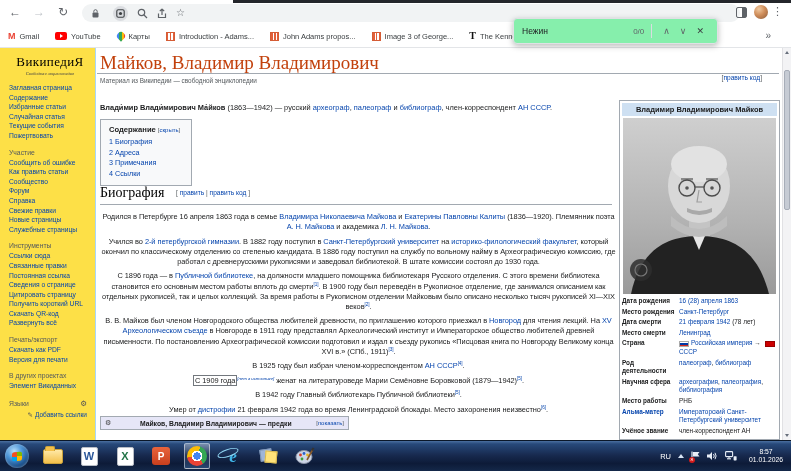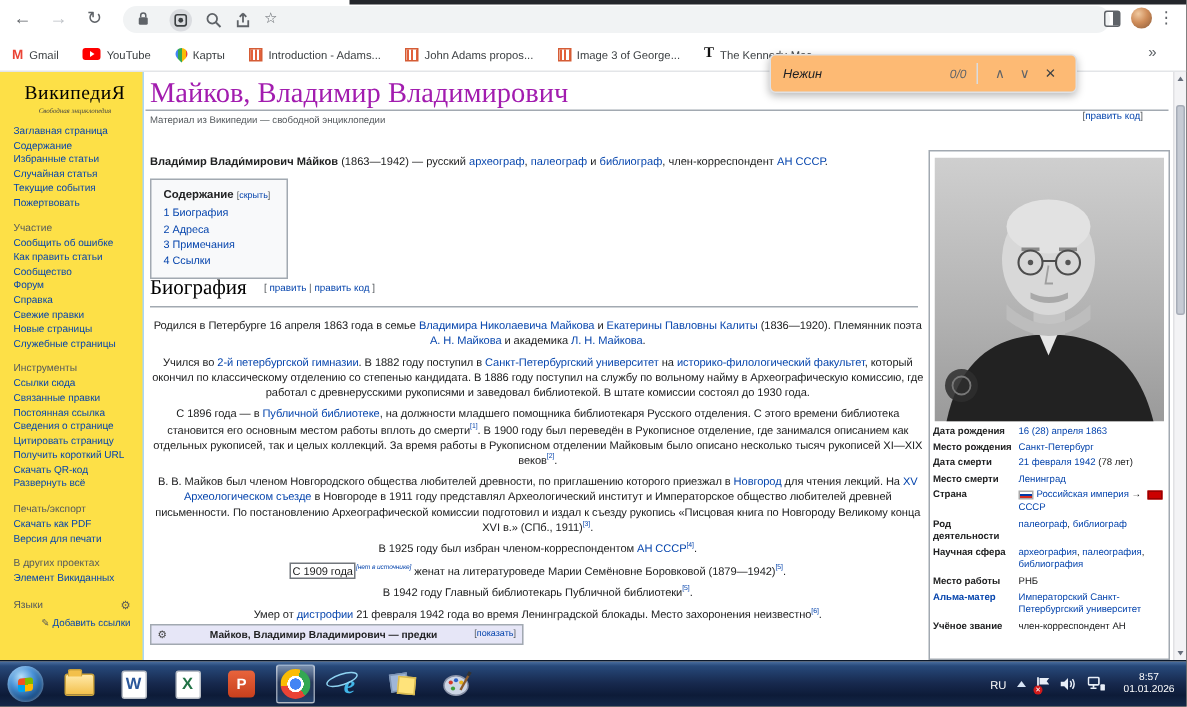--- a/index.html
+++ b/index.html
@@ -30,22 +30,22 @@
   .bmi-gmail{font-size:9px;font-weight:bold;color:#ea4335;line-height:1;}
   .bmi-yt{width:12px;height:8px;background:#ff0000;border-radius:2px;position:relative;}
   .bmi-yt:after{content:"";position:absolute;left:4.5px;top:2px;border-left:3.5px solid #fff;border-top:2px solid transparent;border-bottom:2px solid transparent;}
   .bmi-pin{width:8px;height:8px;border-radius:50% 50% 50% 0;transform:rotate(-45deg);
     background:linear-gradient(135deg,#4285f4 0 30%,#34a853 30% 55%,#fbbc05 55% 75%,#ea4335 75%);}
   .bmi-loc{width:9px;height:9px;border:1px solid #d55c35;background:repeating-linear-gradient(90deg,#e2603a 0 1.5px,#fff 1.5px 3px);}
   .bmi-nyt{font-family:"Liberation Serif","DejaVu Serif",serif;font-weight:bold;font-size:10px;color:#111;line-height:1;}
   .bm-more{position:absolute;right:0;top:2px;font-size:10px;color:#5f6368;cursor:pointer;}
 
   
-  .findbar{position:absolute;left:513px;top:36px;width:205px;height:26px;background:#fdba74;border:1px solid #dfe1e5;
-    border-radius:4px;box-shadow:0 2px 6px rgba(0,0,0,.28);z-index:20;display:flex;align-items:center;padding:0 8px;font-style:italic;}
+  .findbar{position:absolute;left:513px;top:18px;width:205px;height:26px;background:#86efac;border:1px solid #dfe1e5;
+    border-radius:4px;box-shadow:0 2px 6px rgba(0,0,0,.28);z-index:20;display:flex;align-items:center;padding:0 8px;}
   .find-query{font-size:8.5px;color:#202124;flex:1;}
   .find-count{font-size:8px;color:#5f6368;margin-right:7px;}
   .find-divider{width:1px;height:14px;background:#dadce0;margin-right:6px;}
   .find-btn{font-size:9px;color:#5f6368;padding:0 5px;cursor:pointer;}
   .find-btn.close{color:#3c4043;}
 
   
   .page{position:absolute;left:0;top:48px;width:782px;height:392px;background:#fff;overflow:hidden;}
   .sidebar{position:absolute;left:0;top:0;width:96px;height:392px;background:#fde047;border-right:1px solid #a7d7f9;padding:6px 4px 0 9px;}
   .wlogo{text-align:center;margin-bottom:7px;cursor:pointer;}
@@ -53,21 +53,21 @@
   .wlogo-sub{font-family:"Liberation Serif","DejaVu Serif",serif;font-style:italic;font-size:4.6px;color:#444;margin-top:1px;}
   .sb-group .sb-link{color:#0645ad;font-size:6.7px;line-height:9.6px;cursor:pointer;}
   .sb-head{color:#54595d;font-size:6.8px;margin:8px 0 2px;}
   .sb-head.langs{display:flex;justify-content:space-between;align-items:center;padding-right:4px;}
   .gear{color:#555;font-size:7.5px;cursor:pointer;}
   .sb-addlinks{font-size:6.5px;color:#0645ad;margin-top:3px;text-align:right;padding-right:4px;cursor:pointer;}
   .pencil{color:#555;margin-right:2px;}
 
   .content{position:absolute;left:97px;top:0;width:685px;height:392px;}
   .title{position:absolute;left:3px;top:4px;margin:0;font-family:"Liberation Serif","DejaVu Serif",serif;
-    font-weight:normal;font-size:19px;color:#a21caf;}
+    font-weight:normal;font-size:19px;color:#c2410c;}
   .title-rule{position:absolute;left:0;top:25px;width:682px;border-bottom:1px solid #a2a9b1;}
   .tagline{position:absolute;left:3px;top:29px;font-size:6.4px;color:#54595d;}
   .editcode{position:absolute;right:20px;top:26px;font-size:6.6px;}
   .hatnote{position:absolute;left:12px;top:41px;font-size:7.2px;font-style:italic;color:#202122;}
   .lead{position:absolute;left:3px;top:55px;width:517px;font-size:7.4px;line-height:10px;color:#202122;}
   .toc{position:absolute;left:3px;top:71px;border:1px solid #a2a9b1;background:#f8f9fa;padding:5px 11px 6px 8px;font-size:7px;}
   .toc-head{margin-bottom:3px;}
   .toc-title{font-weight:bold;font-size:7.6px;color:#202122;}
   .toc-hide{font-size:6px;}
   .toc-item{color:#0645ad;font-size:7.2px;line-height:10.6px;cursor:pointer;}
@@ -326,20 +326,21 @@
       </div>
 
       <div class="navbox">
         <span class="gear2">⚙</span>
         <span class="nb-title">Майков, Владимир Владимирович — предки</span>
         <span class="nb-toggle"><span class="sg-gray">[</span><span class="sg-link">показать</span><span class="sg-gray">]</span></span>
       </div>
     </div>
 
     <div class="infobox">
+      <div class="ib-title">Владимир Владимирович Майков</div>
       <div class="ib-photo">
         <svg width="153" height="176" viewBox="0 0 153 176">
           <defs>
             <linearGradient id="pbg" x1="0" y1="0" x2="0" y2="1">
               <stop offset="0" stop-color="#cfcfcf"></stop>
                 <stop offset="0.6" stop-color="#b2b2b2"></stop>
                 <stop offset="1" stop-color="#9a9a9a"></stop>
             </linearGradient>
           </defs>
           <rect width="153" height="176" fill="url(#pbg)"></rect>

